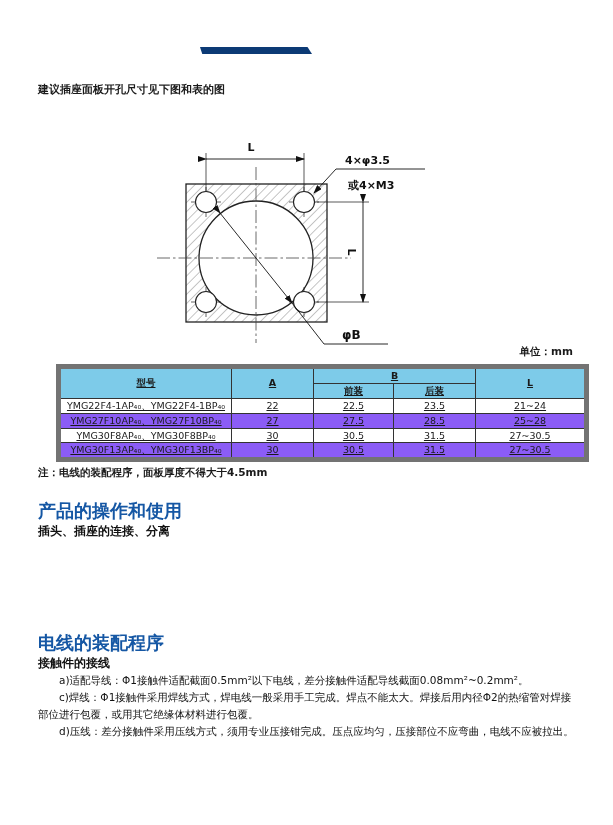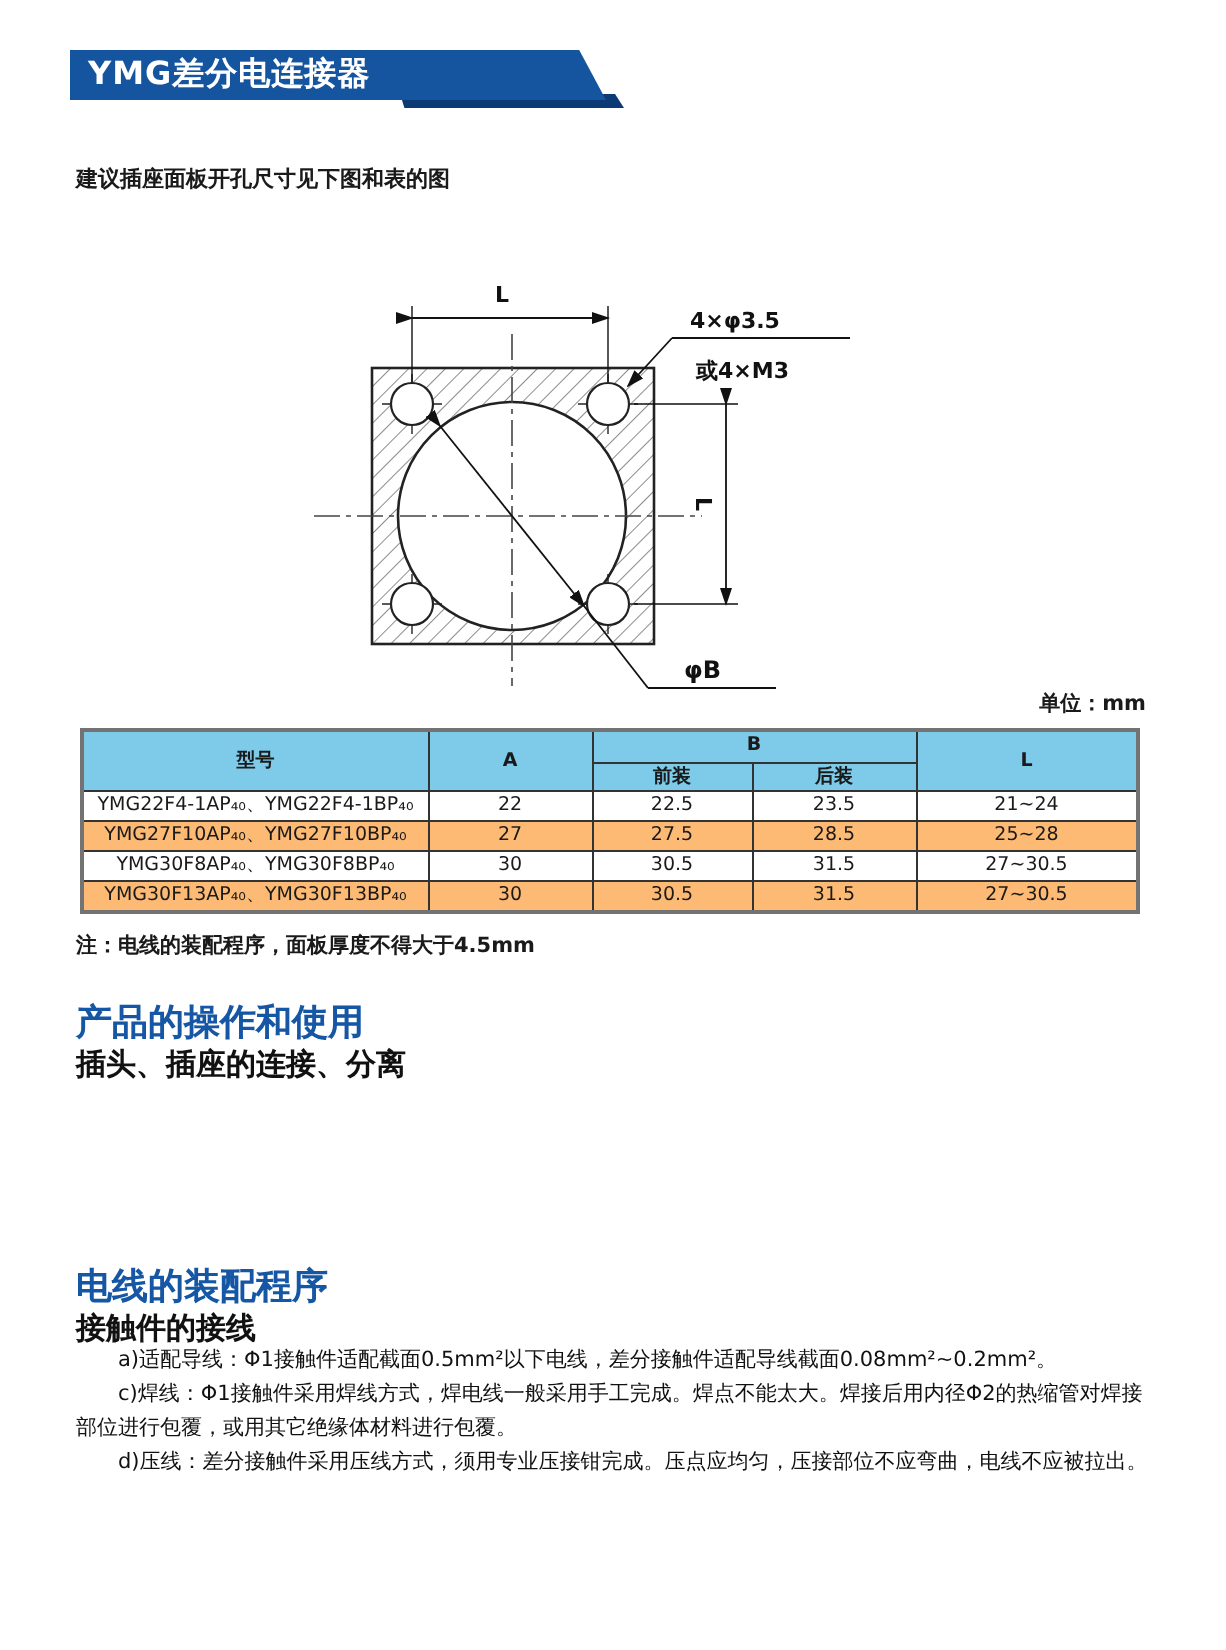--- a/index.html
+++ b/index.html
@@ -34,60 +34,58 @@
 
   
   .drawing { position:absolute; left:145px; top:133px; width:330px; height:222px; }
   svg text { font-family:"DejaVu Sans","Liberation Sans",sans-serif; fill:#111; }
 
   
   .unit-label {
     position:absolute; top:345px; right:40px; font-size:10.5px; font-weight:bold;
   }
   table.dim-table {
-    position:absolute; left:40px; top:364px; width:528px;
+    position:absolute; left:56px; top:364px; width:528px;
     border-collapse:collapse; table-layout:fixed;
-    border:2px solid #737373;
+    border:5px solid #737373;
+    text-decoration:underline;
   }
   .dim-table th, .dim-table td {
     border:1px solid #333; text-align:center; vertical-align:middle;
     font-size:9.5px; padding:1px 0; line-height:1.25;
   }
   .dim-table thead th { background:#7dcbe9; font-weight:bold; height:16px; }
   .dim-table thead tr.subhead th { height:13px; }
   .dim-table tbody td { background:#ffffff; height:14px; }
-  .dim-table tbody tr.alt td { background:#fdba74; }
+  .dim-table tbody tr.alt td { background:#8b5cf6; }
   .dim-table .model-cell { letter-spacing:0;text-align:center; }
 
   .note {
     position:absolute; left:38px; top:466px; font-size:10.5px; font-weight:bold;
   }
 
   
   .sec-heading {
     position:absolute; left:38px; font-size:18px; font-weight:bold; color:#1557a4;
   }
   .sec-subheading {
-    position:absolute; left:38px; font-size:15px; font-weight:bold; color:#111;
+    position:absolute; left:38px; font-size:12px; font-weight:bold; color:#111;
   }
   .body-text {
     position:absolute; left:38px; width:537px; font-size:10.5px; line-height:1.62;
     color:#111;
   }
   .body-text p { text-indent:2em; }
 </style>
 </head>
 <body>
 
 <div class="page">
 
   <div class="banner-shadow"></div>
-  <div class="banner">
-    <span class="title">YMG差分电连接器</span>
-  </div>
 
   <div class="intro">建议插座面板开孔尺寸见下图和表的图</div>
 
   <div class="drawing">
     <svg width="330" height="222" viewBox="0 0 330 222">
       <defs>
         <pattern id="hatch" width="6.5" height="6.5" patternUnits="userSpaceOnUse" patternTransform="rotate(-45)">
           <line x1="0" y1="0" x2="6.5" y2="0" stroke="#5a5a5a" stroke-width="0.7"></line>
         </pattern>
         <marker id="arr" markerWidth="9" markerHeight="6" refX="8" refY="3" orient="auto" markerUnits="userSpaceOnUse">

